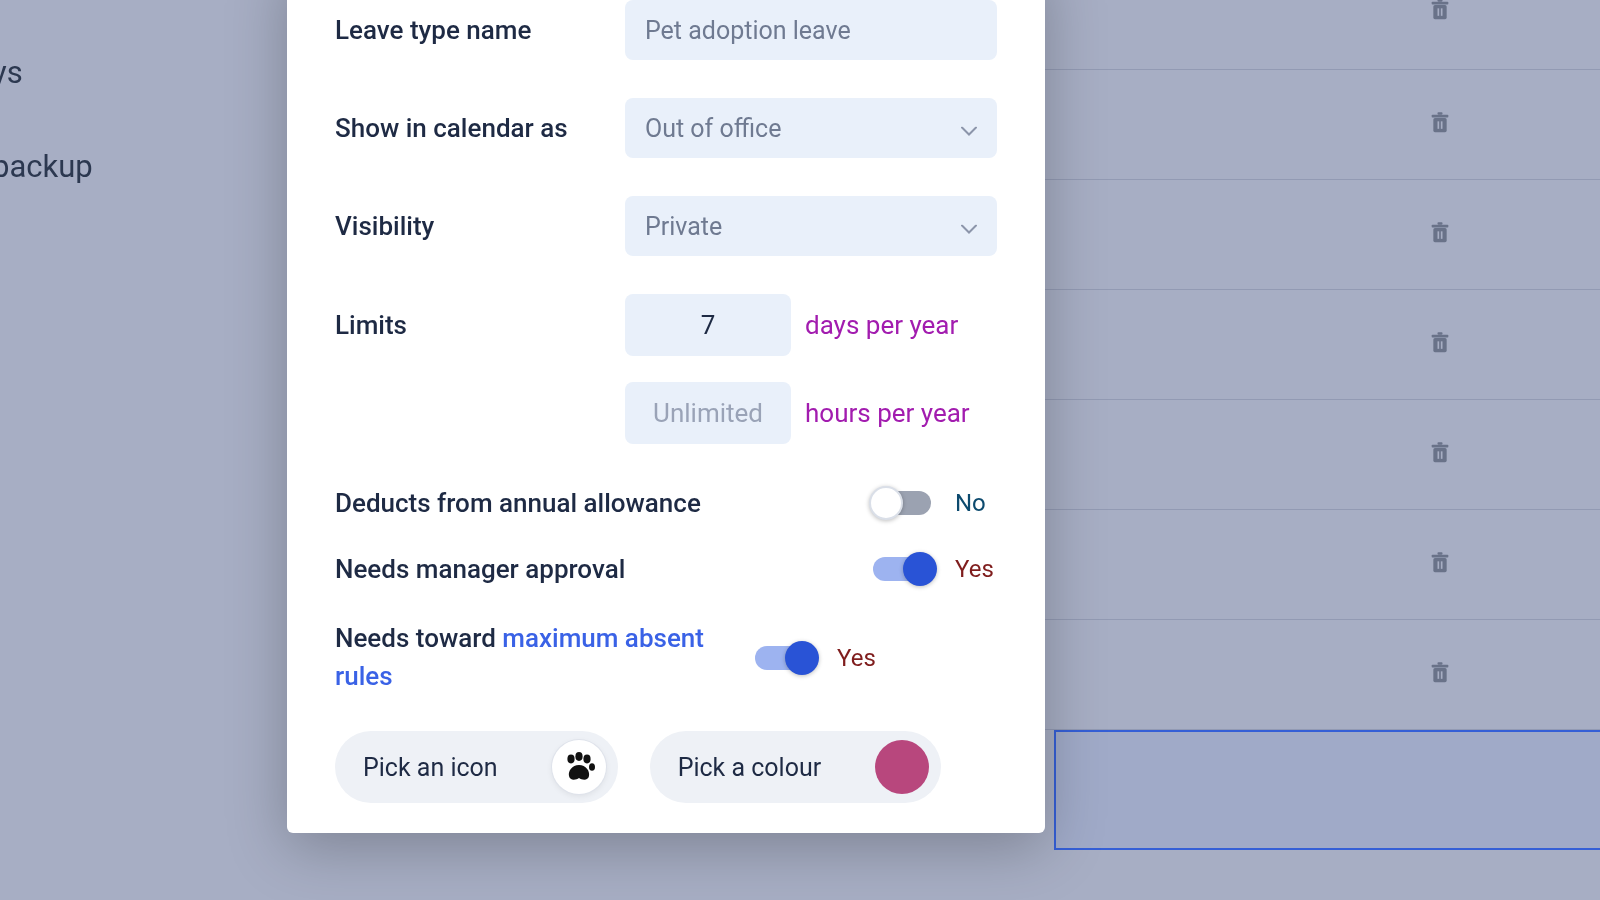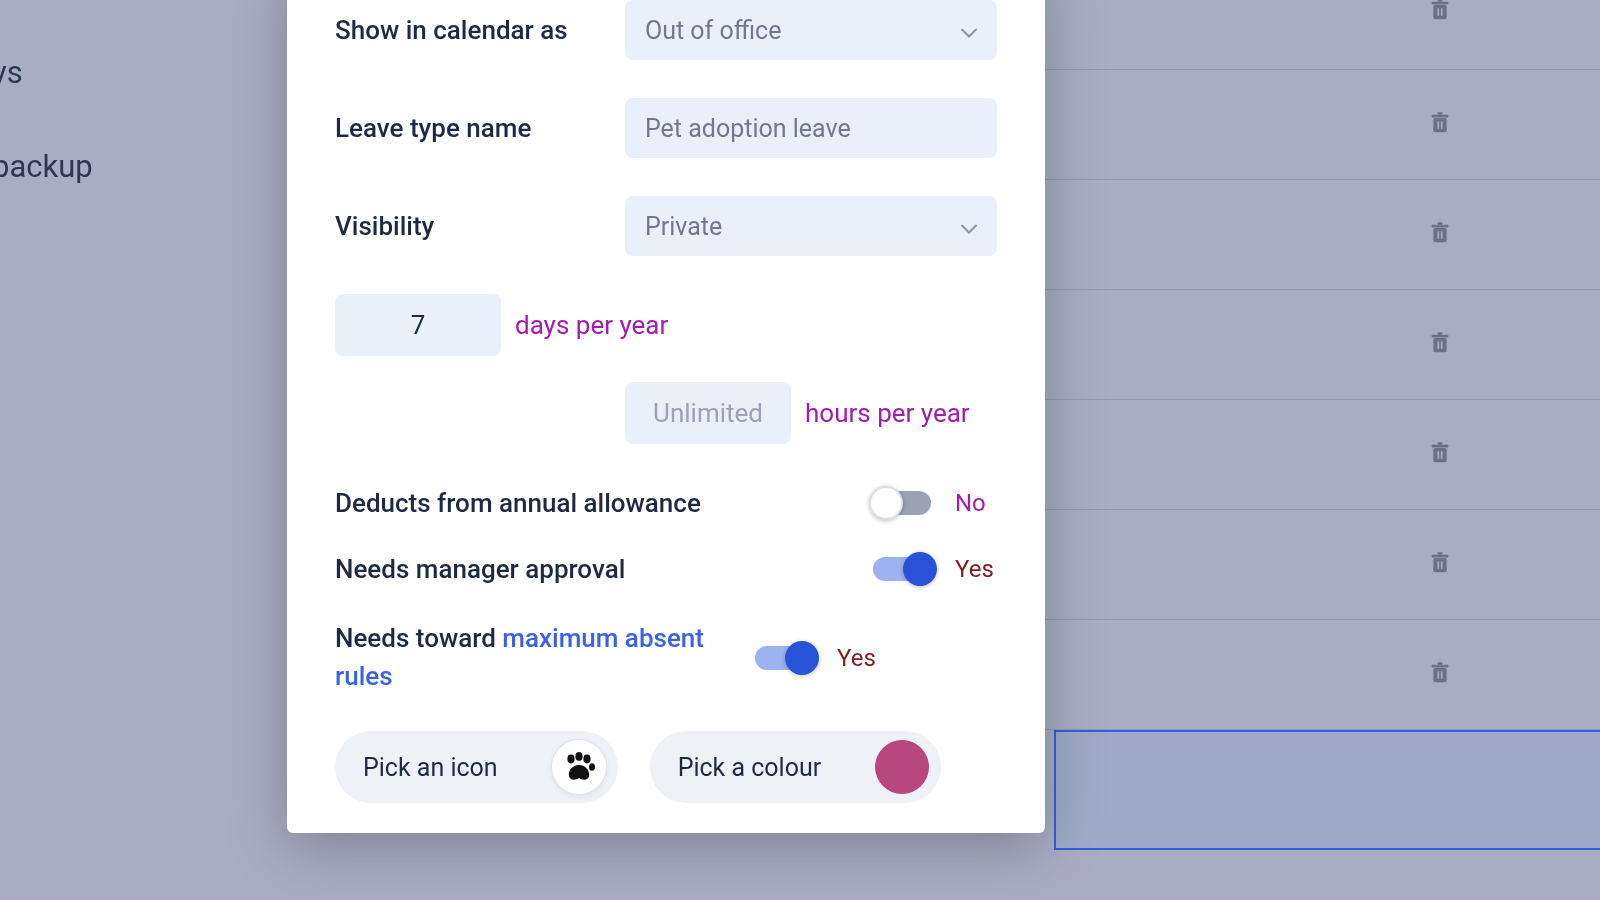--- a/index.html
+++ b/index.html
@@ -140,21 +140,21 @@
   }
   .toggle.off { background: #9ba2b1; }
   .toggle.off .knob { left: -4px; background: #ffffff; border: 2px solid #dadfe8; }
   .toggle.on { background: #9db3f0; }
   .toggle.on .knob { right: -6px; background: #2953d6; }
   .toggle-val {
     margin-left: 24px;
     font-size: 24px;
     width: 42px;
   }
-  .toggle-val.no { color: #a21caf; }
+  .toggle-val.no { color: #0c4a6e; }
   .toggle-val.yes { color: #7f1d1d; }
 
   
   .pickers { display: flex; gap: 32px; margin-top: 30px; }
   .picker {
     background: #eef1f6;
     border-radius: 42px;
     height: 72px;
     display: flex;
     align-items: center;
@@ -257,49 +257,50 @@
           <rect x="13" y="12" width="2" height="9" fill="#a7aec4"></rect>
         </svg>
     </span>
   </div>
   <div class="bg-row highlight" style="height:120px"></div>
 </div>
 
 <div class="modal">
 
   <div class="form-row">
+    <div class="lbl">Leave type name</div>
+    <input class="text-input" value="Pet adoption leave" style="">
+  </div>
+
+  <div class="form-row">
     <div class="lbl">Show in calendar as</div>
     <div class="select-box">
       <span>Out of office</span>
       <span class="chev">
         <svg width="16" height="10" viewBox="0 0 16 10">
             <path d="M1 1 L8 8 L15 1" stroke="currentColor" stroke-width="2" fill="none" stroke-linecap="round"></path>
           </svg>
       </span>
     </div>
-  </div>
-
-  <div class="form-row">
-    <div class="lbl">Leave type name</div>
-    <input class="text-input" value="Pet adoption leave" style="">
   </div>
 
   <div class="form-row">
     <div class="lbl">Visibility</div>
     <div class="select-box">
       <span>Private</span>
       <span class="chev">
         <svg width="16" height="10" viewBox="0 0 16 10">
             <path d="M1 1 L8 8 L15 1" stroke="currentColor" stroke-width="2" fill="none" stroke-linecap="round"></path>
           </svg>
       </span>
     </div>
   </div>
 
   <div class="form-row tight">
+    <div class="lbl">Limits</div>
     <input class="num-input" value="7" style="">
     <span class="after-txt">days per year</span>
   </div>
 
   <div class="limits-sub">
     <input class="num-input" style="color: #4d7c0f;" placeholder="Unlimited">
     <span class="after-txt">hours per year</span>
   </div>
 
   <div class="toggle-row">

